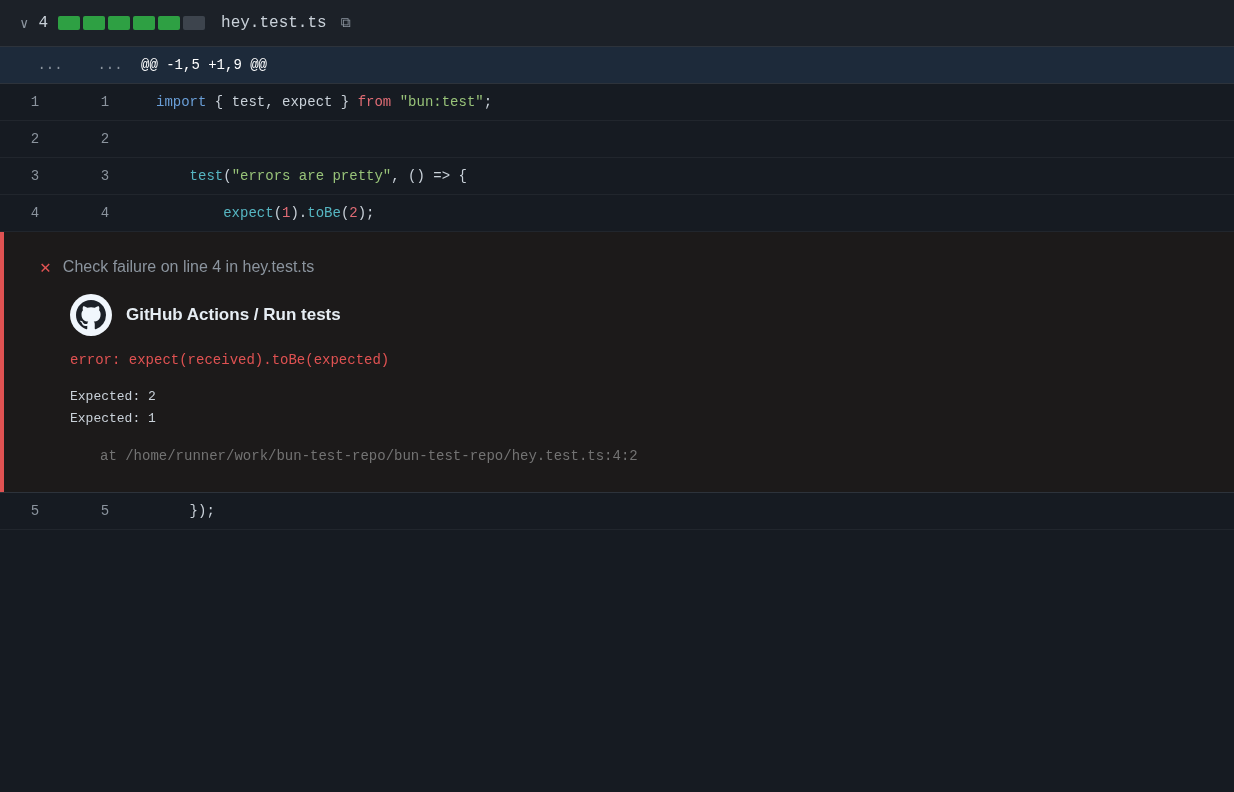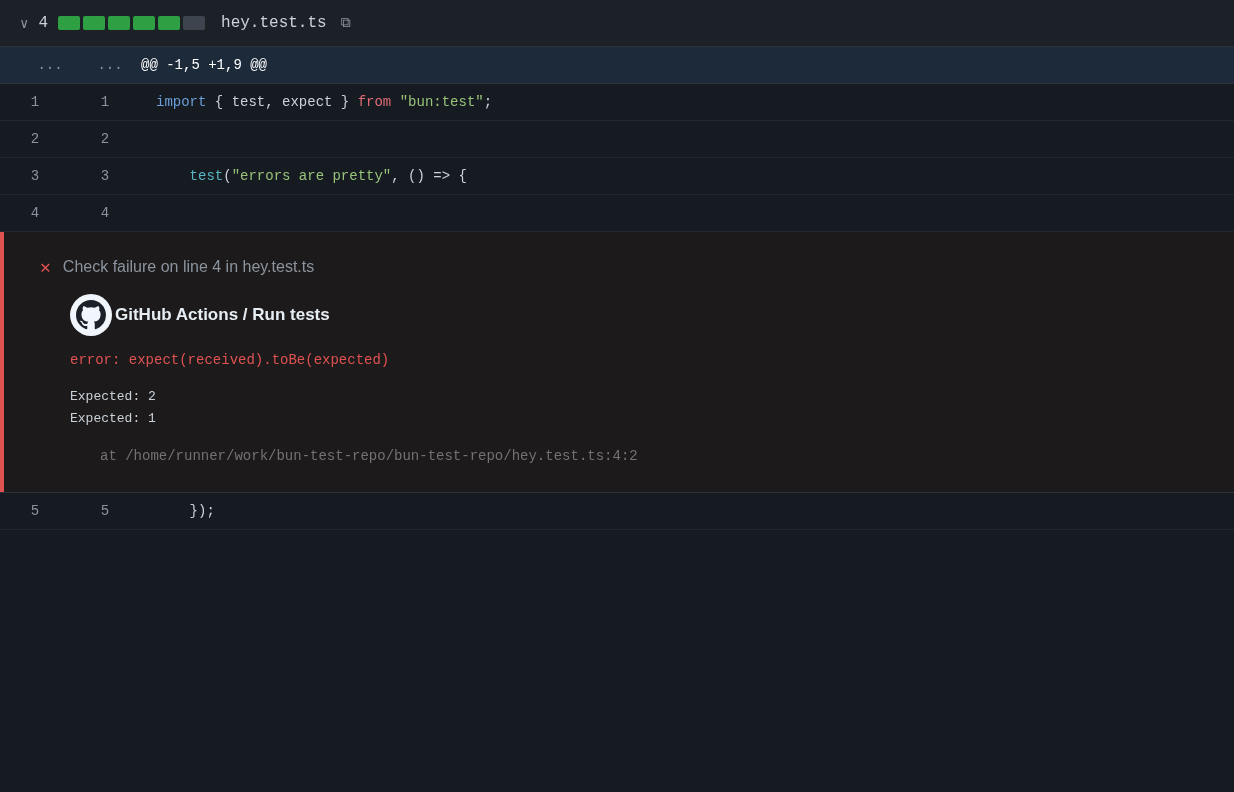--- a/index.html
+++ b/index.html
@@ -164,21 +164,21 @@
 
     .annotation-title {
       color: #8b949e;
       font-size: 16px;
       font-family: -apple-system, BlinkMacSystemFont, 'Segoe UI', sans-serif;
     }
 
     .gh-actions-row {
       display: flex;
       align-items: center;
-      gap: 3px;
+      gap: 14px;
       margin-bottom: 16px;
       margin-left: 30px;
     }
 
     .gh-logo {
       width: 42px;
       height: 42px;
       border-radius: 50%;
       background: #f0f6fc;
       display: flex;
@@ -271,20 +271,21 @@
 
     <div class="code-line">
       <div class="line-num-left">3</div>
       <div class="line-num-right">3</div>
       <div class="line-content">    <span class="fn-teal">test</span>(<span class="string-green">"errors are pretty"</span>, () =&gt; {</div>
     </div>
 
     <div class="code-line">
       <div class="line-num-left">4</div>
       <div class="line-num-right">4</div>
+      <div class="line-content">        <span class="fn-teal">expect</span>(<span class="num-red">1</span>).<span class="fn-teal">toBe</span>(<span class="num-red">2</span>);</div>
     </div>
   </div>
 
   <div class="annotation-block">
     <div class="annotation-header">
       <span class="x-icon">✕</span>
       <span class="annotation-title">Check failure on line 4 in hey.test.ts</span>
     </div>
 
     <div class="gh-actions-row">

